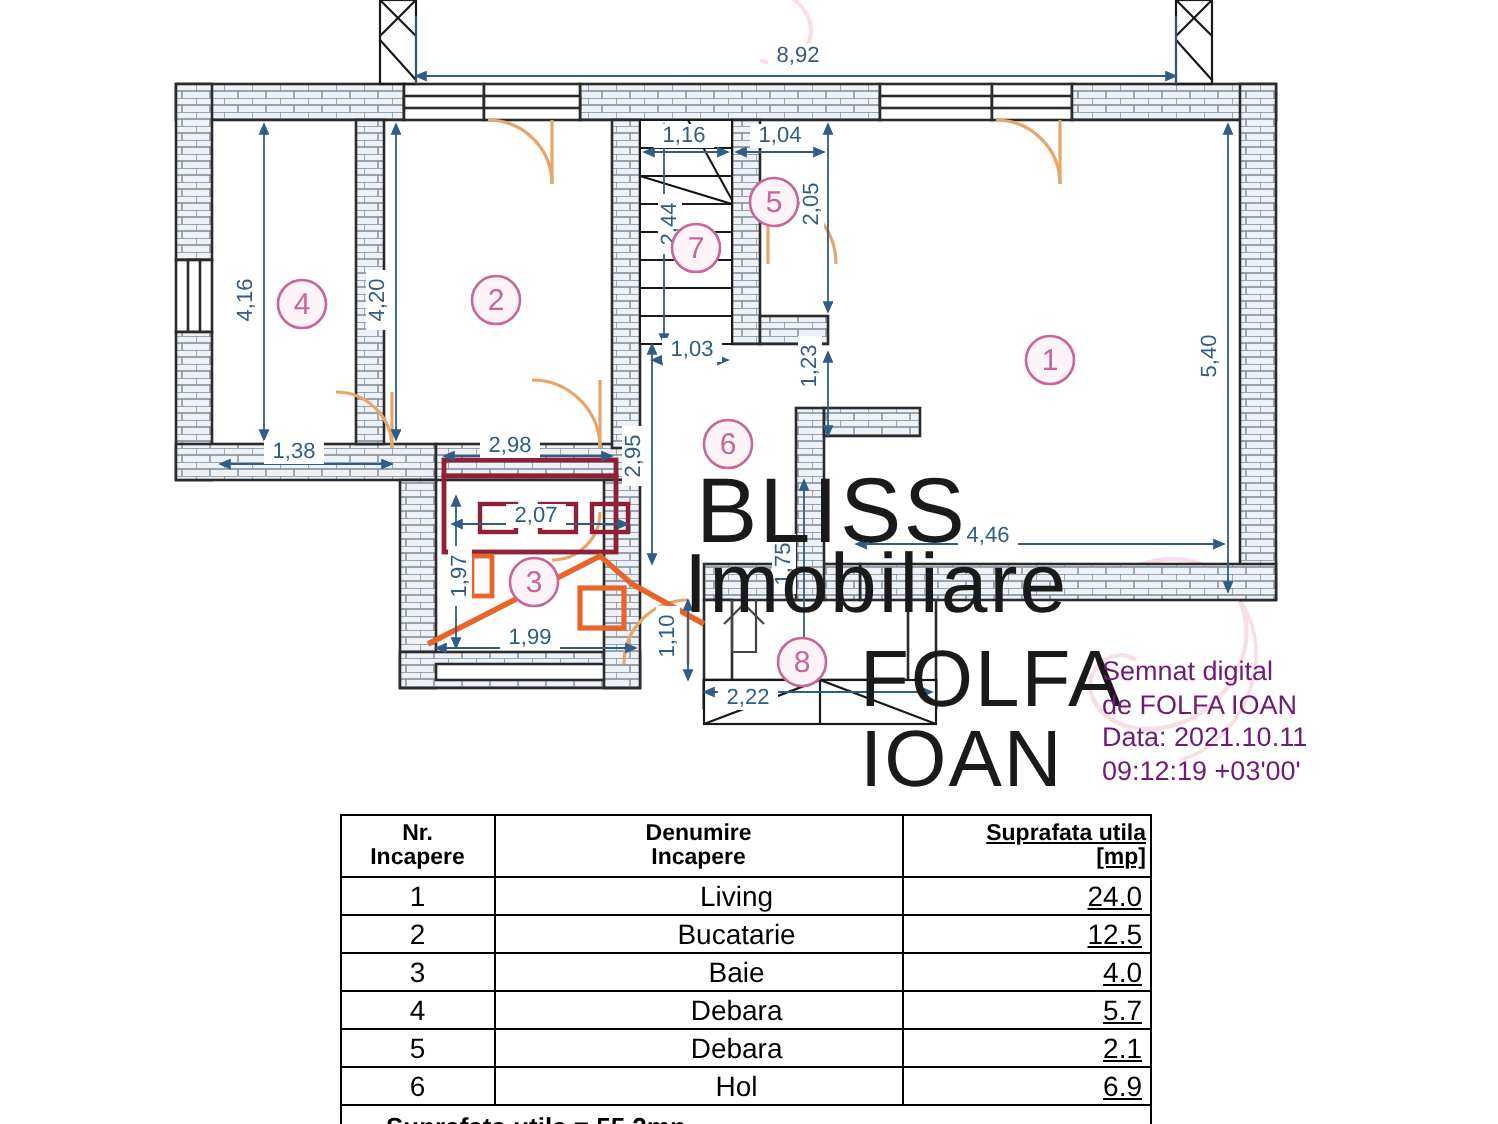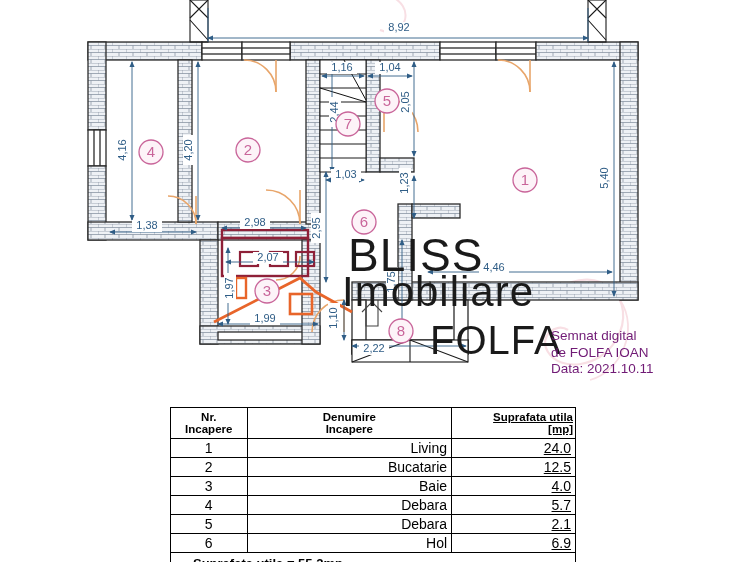--- a/index.html
+++ b/index.html
@@ -26,21 +26,21 @@
   #sig div{white-space:nowrap;}
 
   
   #tbl-wrap{position:absolute;left:170px;top:407px;width:406px;}
   table{border-collapse:collapse;width:406px;
         font-family:"Liberation Sans", sans-serif;}
   table, th, td{border:1.6px solid #000;}
   th{font-size:11.5px;font-weight:bold;color:#000;padding:3px 2px;line-height:12px;}
   td{font-size:14px;color:#000;padding:1px 4px;height:16px;}
   .c-nr{width:76px;text-align:center;}
-  .c-den{width:192px;text-align:right;padding-left:42px;}
+  .c-den{width:192px;text-align:center;padding-left:42px;}
   .c-sup{width:138px;text-align:right;text-decoration:underline;}
   #tot-row td{font-size:13px;font-weight:bold;text-align:left;padding-left:22px;height:19px;}
 </style>
 </head>
 <body>
 
 <div id="stage">
 
   <svg width="749" height="562">
     <defs>
@@ -262,25 +262,27 @@
         <circle cx="348" cy="124" r="12" fill="#fdf3f8" stroke="#c9659a" stroke-width="1.3"></circle>
         <text x="348" y="129" fill="#c9659a" font-size="15" font-family="&quot;Liberation Sans&quot;, sans-serif" text-anchor="middle">7</text>
         <circle cx="401" cy="331" r="12" fill="#fdf3f8" stroke="#c9659a" stroke-width="1.3"></circle>
         <text x="401" y="336" fill="#c9659a" font-size="15" font-family="&quot;Liberation Sans&quot;, sans-serif" text-anchor="middle">8</text>
       </g>
   </svg>
 
   <div class="wm" id="wm-bliss">BLISS</div>
   <div class="wm" id="wm-imob">Imobiliare</div>
   <div class="wm" id="wm-folfa">FOLFA</div>
+  <div class="wm" id="wm-ioan">IOAN</div>
 
   <div id="sig">
     <div>Semnat digital</div>
     <div>de FOLFA IOAN</div>
     <div>Data: 2021.10.11</div>
+    <div>09:12:19 +03'00'</div>
   </div>
 
   <div id="tbl-wrap">
     <table>
       <thead>
         <tr>
           <th class="c-nr">
             <span>Nr.</span><br>
             <span>Incapere</span>
           </th>

